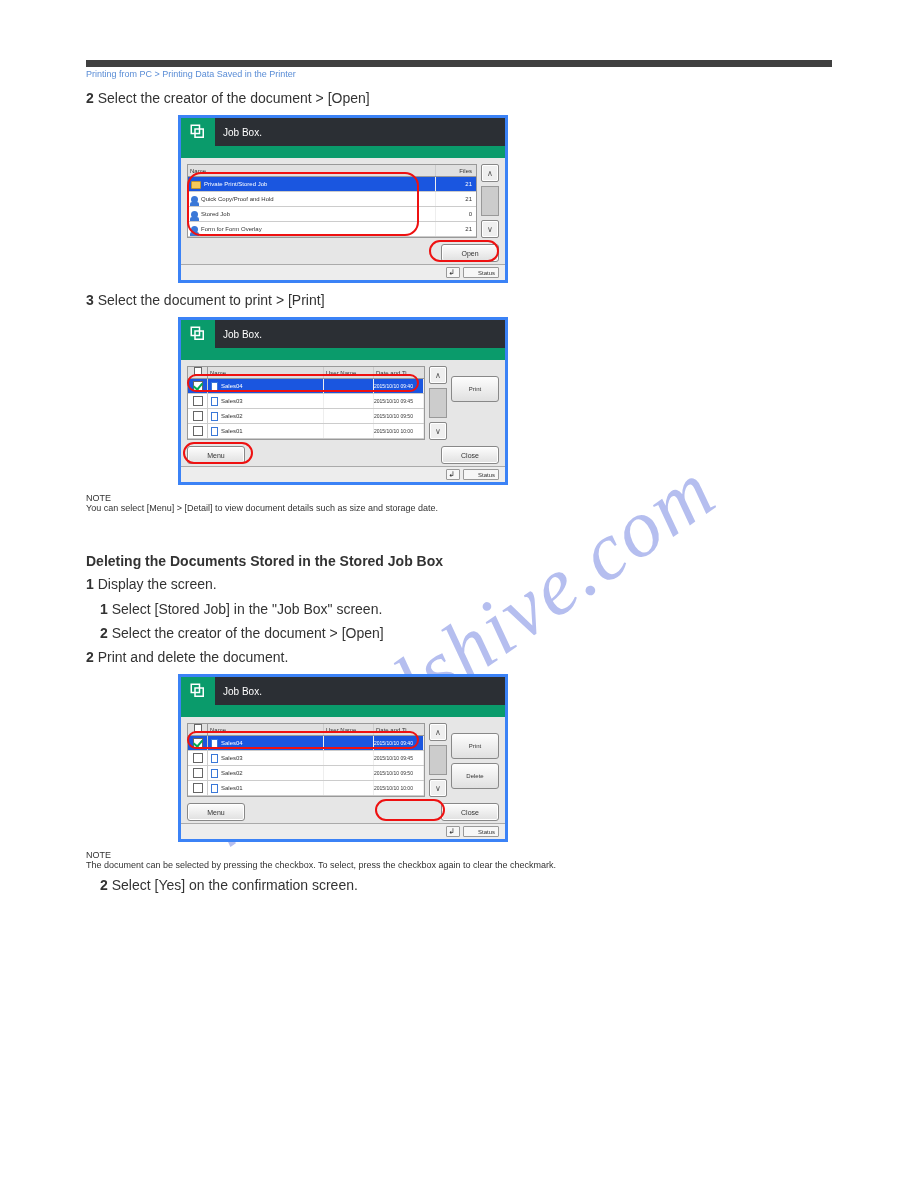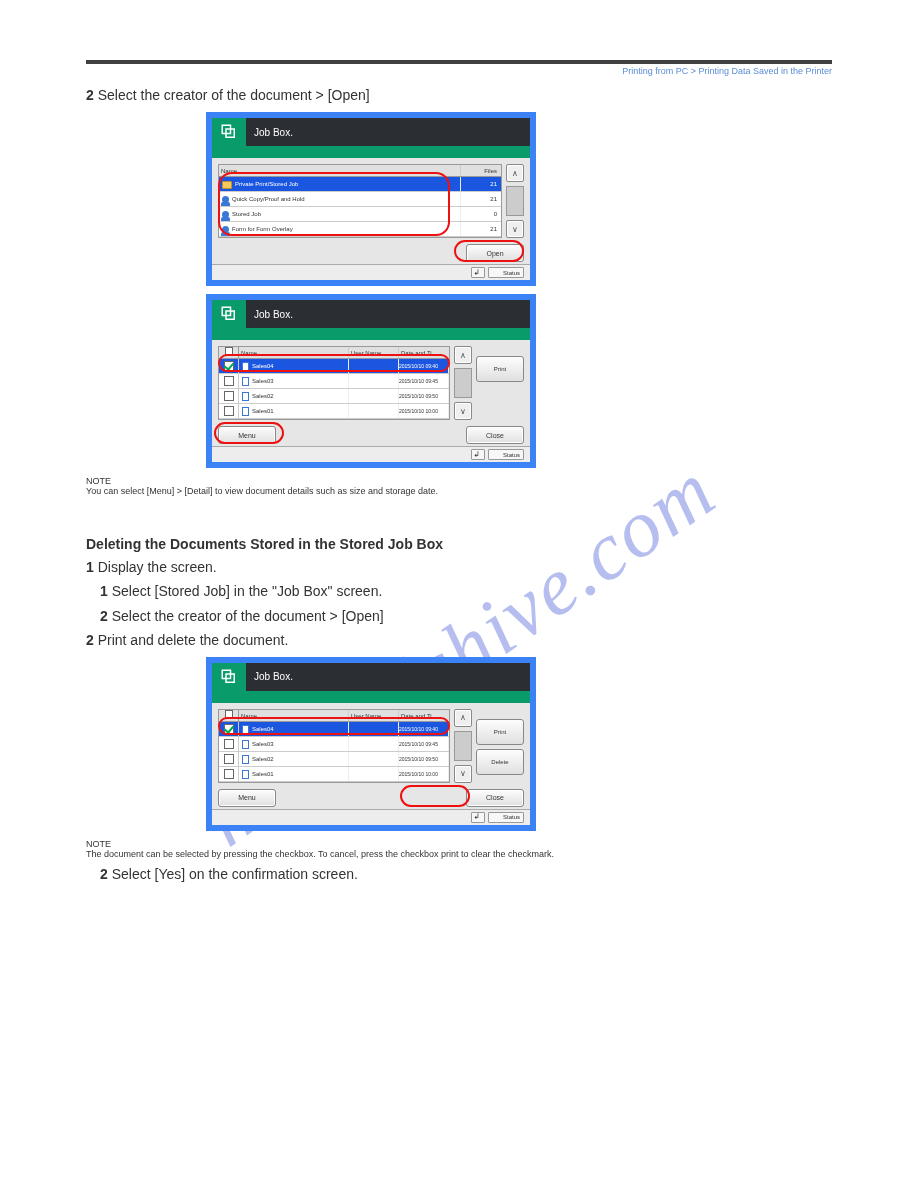--- a/index.html
+++ b/index.html
@@ -12,40 +12,40 @@
     color: #333;
     width: 918px;
   }
   .page {
     width: 918px;
     height: 1188px;
     position: relative;
     padding: 0 86px;
   }
   .header-bar {
-    border-top: 4px solid #404040;
+    border-top: 7px solid #404040;
     margin-top: 60px;
     margin-bottom: 10px;
     display:flex;
-    justify-content:flex-end;
+    justify-content:flex-start;
     font-size:9px;
     color:#5a8dd6;
     padding-top:2px;
   }
   .section-title { font-weight:bold; font-size:14px; margin-top:40px; }
   .step-text { font-size:14px; margin: 6px 0 6px 0; line-height:1.3; }
   .step-num { font-weight:bold; }
   .note { font-size:9px; }
   .note-label { font-weight:normal; }
 
   .panel {
     width: 330px;
-    margin: 8px 0 8px 120px;
+    margin: 8px 0 8px 92px;
     background: #d6d6d6;
-    border: 6px solid #3b82f6;
+    border: 3px solid #3b82f6;
     font-size: 8px;
     position: relative;
   }
   .titlebar {
     display:flex;
     height: 28px;
   }
   .titlebar-icon {
     width: 34px;
     background: #0a9b6b;
@@ -251,20 +251,21 @@
       <div class="red-oval" style="right:6px;bottom:2px;width:70px;height:22px;"></div>
     </div>
     <div class="status-bar">
       <div class="status-seg small">
           <span class="enter-glyph">↲</span>
         </div>
       <div class="status-seg">Status</div>
     </div>
   </div>
 
+  <div class="step-text"><span class="step-num">3 </span><span>Select the document to print &gt; [Print]</span></div>
 
   <div class="panel">
     <div class="titlebar">
       <div class="titlebar-icon">
         <svg viewBox="0 0 24 24">
             <rect x="3" y="3" width="11" height="11" fill="none" stroke="#fff" stroke-width="2"></rect>
             <rect x="8" y="8" width="11" height="11" fill="none" stroke="#fff" stroke-width="2"></rect>
           </svg>
       </div>
       <div class="titlebar-text">Job Box.</div>
@@ -421,18 +422,18 @@
     <div class="status-bar">
       <div class="status-seg small">
           <span class="enter-glyph">↲</span>
         </div>
       <div class="status-seg">Status</div>
     </div>
   </div>
 
   <div class="note" style="margin-top:6px;">
     <div><span class="note-label">NOTE</span></div>
-    <div>The document can be selected by pressing the checkbox. To cancel, press the checkbox print to clear the checkmark.</div>
+    <div>The document can be selected by pressing the checkbox. To select, press the checkbox again to clear the checkmark.</div>
   </div>
 
   <div class="step-text" style="margin-left:14px;"><span class="step-num">2 </span><span>Select [Yes] on the confirmation screen.</span></div>
 
 </div>
 
 </body></html>

